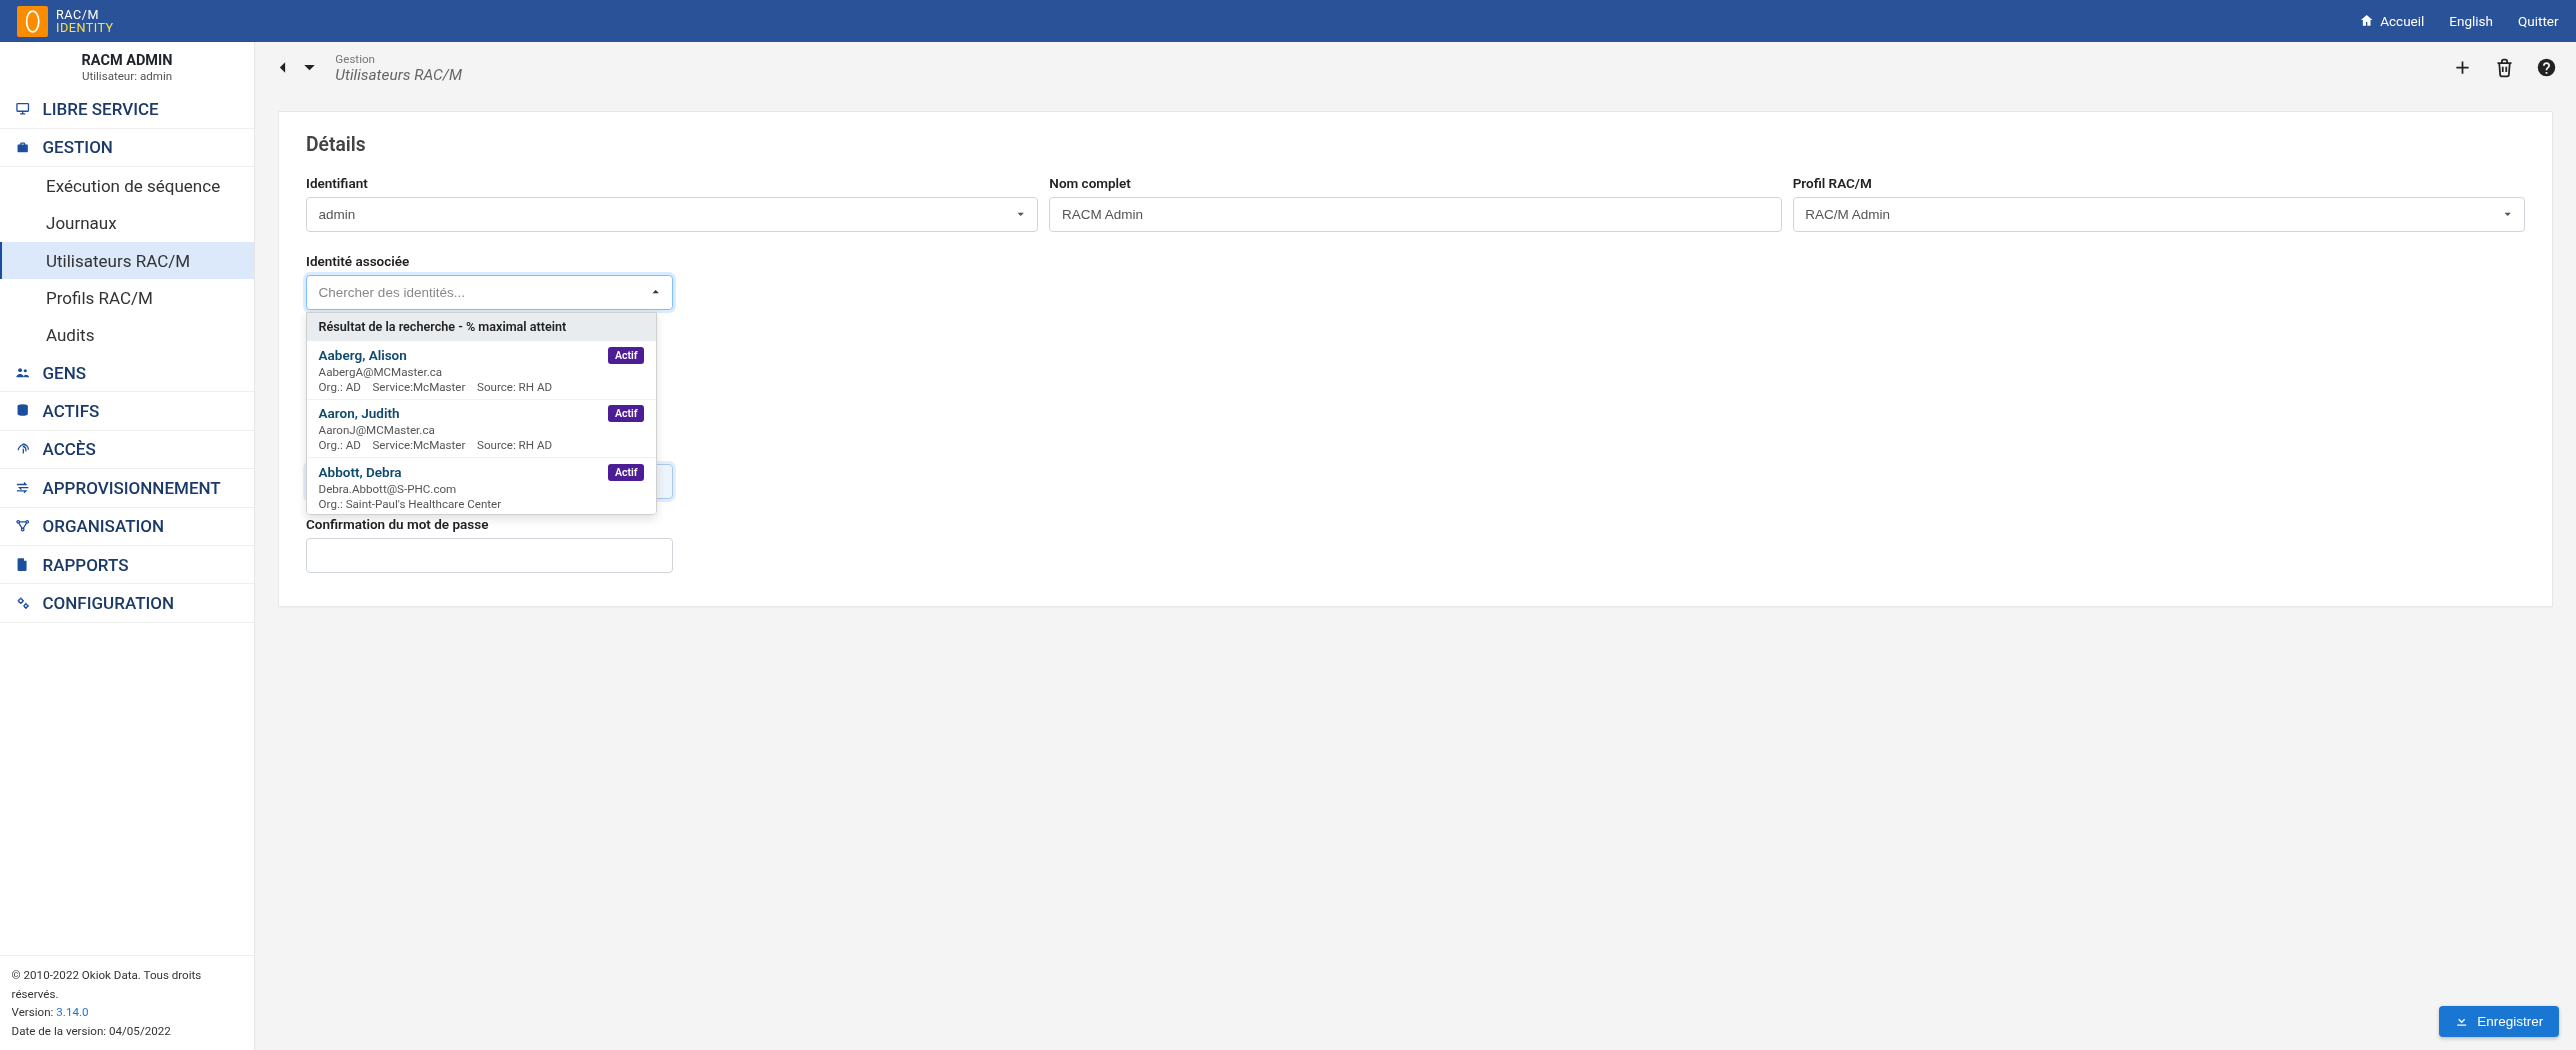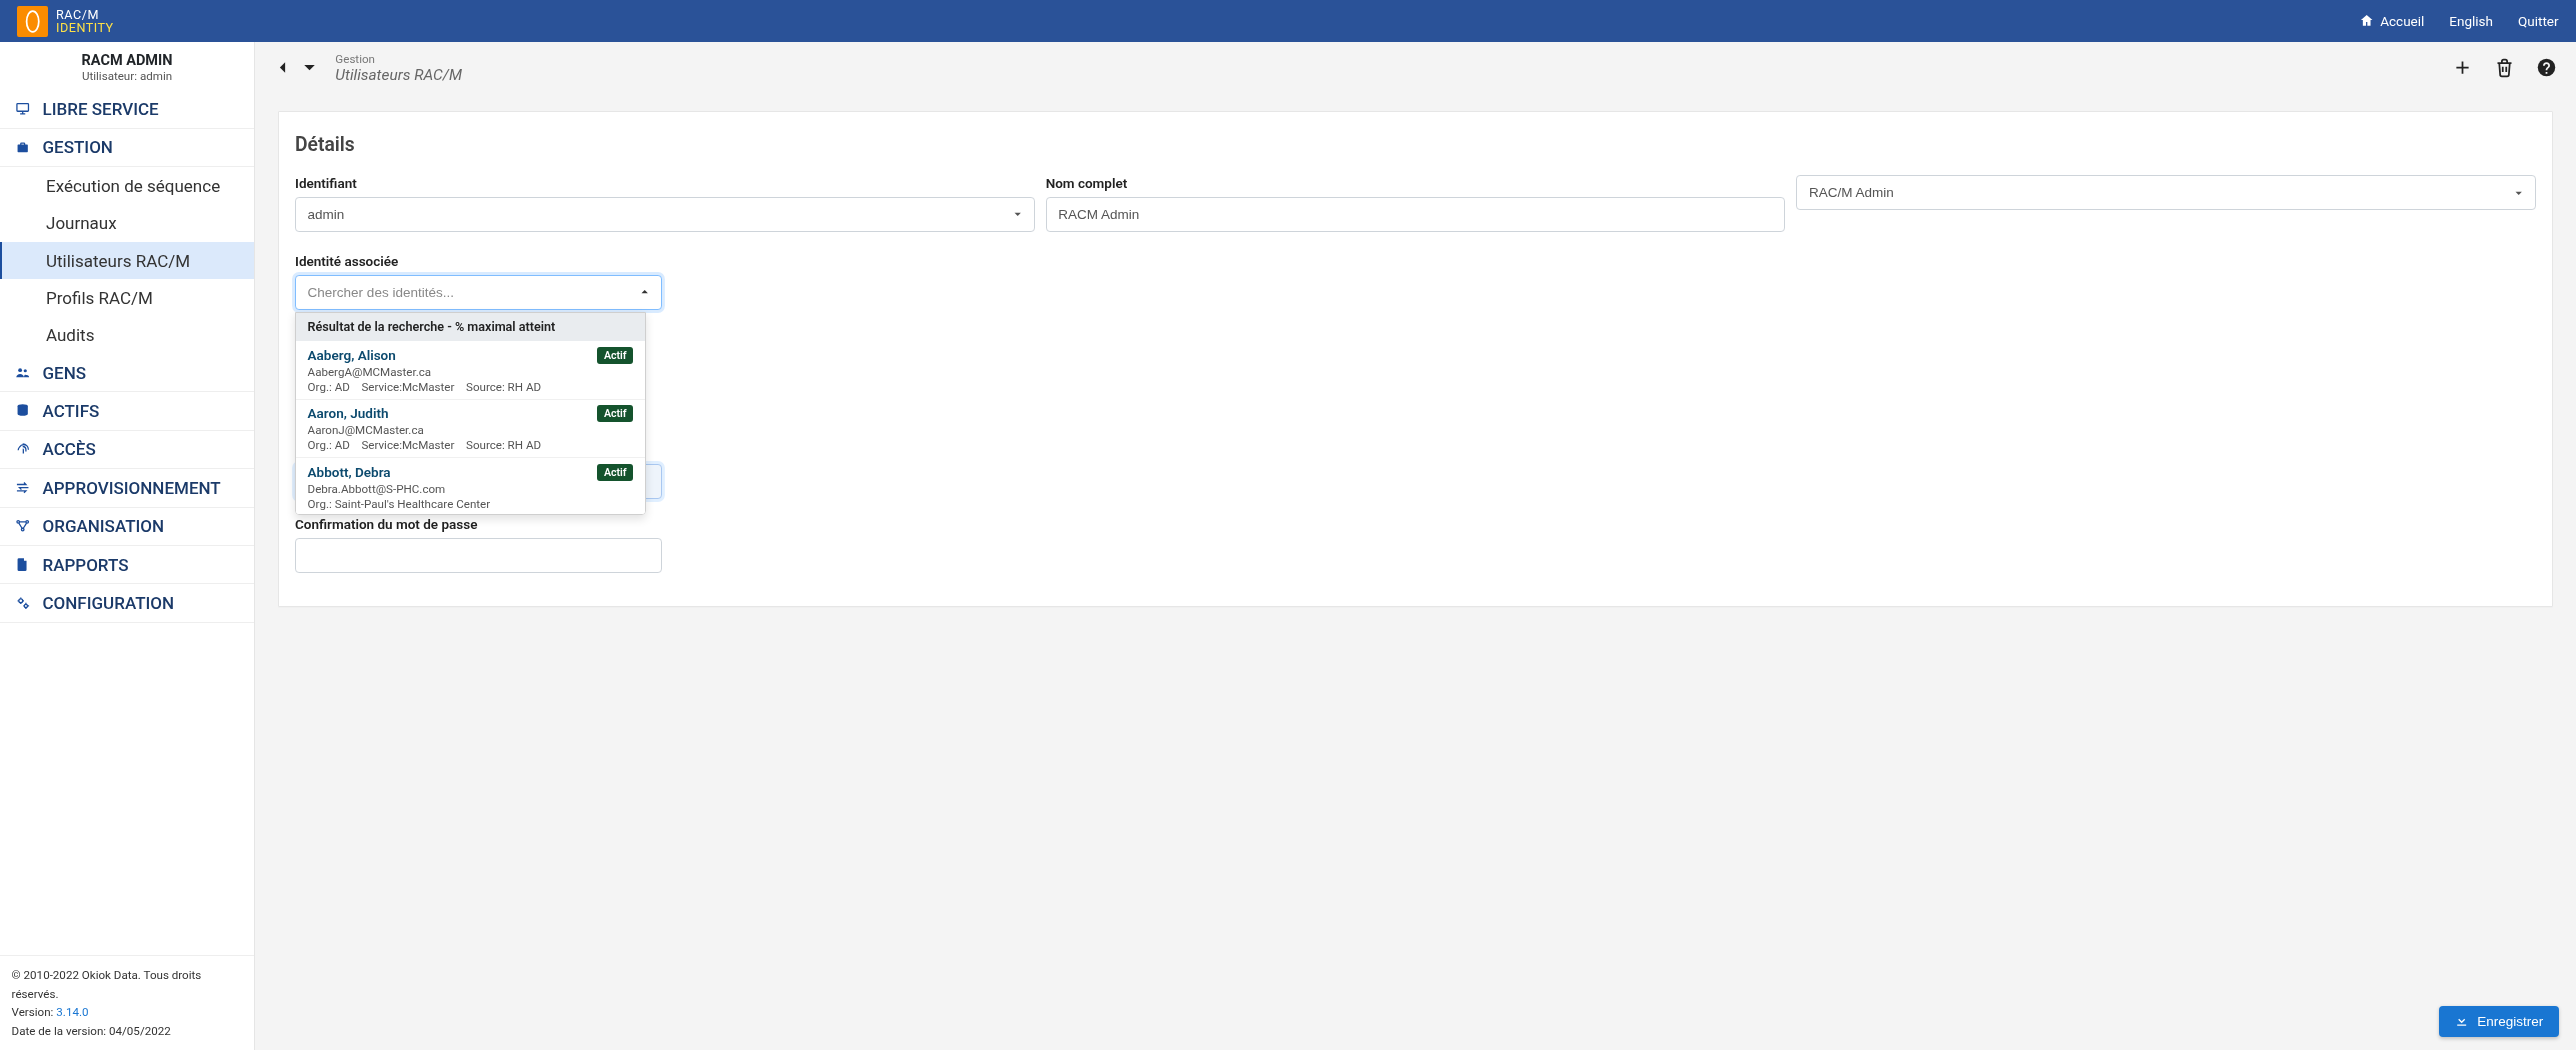--- a/index.html
+++ b/index.html
@@ -37,40 +37,40 @@
 
 .main { flex: 1; background: #f4f4f4; display: flex; flex-direction: column; position: relative; overflow: auto; }
 .main-header { background: #f4f4f4; padding: 9.7px 19.3px 9.7px 15.4px; display: flex; align-items: center; gap: 13.5px; }
 .main-header .nav-arrows { display: flex; gap: 1.9px; color: #222; }
 .main-header .nav-arrows span { cursor: pointer; padding: 1.9px; display: flex; }
 .main-header .crumb { color: #777; font-size: 11.6px; }
 .main-header .crumb .title { color: #666; font-size: 15.4px; font-style: italic; }
 .main-header .tools { margin-left: auto; display: flex; gap: 21px; color: #222; }
 .main-header .tools span { cursor: pointer; display: flex; }
 
-.card { background: #fff; border: 1px solid #e6e6e6; border-radius: 1px; margin: 17.4px 23px 9.7px; padding: 21px 16px 33px; box-shadow: 0 1px 1px rgba(0,0,0,0.02); }
+.card { background: #fff; border: 1px solid #e6e6e6; border-radius: 1px; margin: 17.4px 23px 9.7px; padding: 21px 27px 33px; box-shadow: 0 1px 1px rgba(0,0,0,0.02); }
 .card h2 { font-size: 19.3px; font-weight: 600; color: #444; margin-bottom: 19.3px; }
 
 .row3 { display: grid; grid-template-columns: 1fr 1fr 1fr; gap: 11px; margin-bottom: 21px; }
 .field label { display: block; font-weight: 600; font-size: 13.5px; margin-bottom: 5.8px; color: #222; }
 .control { position: relative; }
 .input, .select { width: 100%; height: 35px; border: 1px solid #ced4da; border-radius: 3.9px; padding: 5.8px 33px 5.8px 11.6px; font-size: 13.5px; color: #555; background: #fff; }
 .input::placeholder { color: #888; }
 .select-caret { position: absolute; right: 9.7px; top: 50%; transform: translateY(-50%); color: #555; pointer-events: none; }
 
 .combo { width: 367px; position: relative; }
 .combo .input { background: #fff; border-color: #80bdff; box-shadow: 0 0 0 2.9px rgba(0,123,255,0.15); }
 .combo .caret-up { position: absolute; right: 9.7px; top: 50%; transform: translateY(-50%); color: #333; }
 
 .dropdown { position: absolute; top: 37px; left: 0; right: 16px; background: #fff; border: 1px solid #cfcfcf; border-radius: 0 0 3.9px 3.9px; box-shadow: 0 3.9px 9.7px rgba(0,0,0,0.12); max-height: 203px; overflow-y: auto; z-index: 50; }
 .dropdown .hdr { background: #e9ecef; color: #222; font-weight: 600; font-size: 12.6px; padding: 6.8px 11.6px; }
 .dropdown .item { padding: 5.8px 11.6px 4.8px; border-bottom: 1px solid #f0f0f0; cursor: pointer; }
 .dropdown .item .top { display: flex; justify-content: space-between; align-items: flex-start; }
 .dropdown .item .name { font-weight: 600; font-size: 13.5px; color: #0c4a6e; }
-.dropdown .item .badge { background: #14532d; color: #fff; border-radius: 2.9px; padding: 1.9px 6.8px; font-size: 10.6px; font-weight: 600; }
+.dropdown .item .badge { background: #4c1d95; color: #fff; border-radius: 2.9px; padding: 1.9px 6.8px; font-size: 10.6px; font-weight: 600; }
 .dropdown .item .email { font-size: 11.6px; color: #555; margin-top: 1px; }
 .dropdown .item .meta { font-size: 11.6px; color: #555; margin-top: 1px; }
 .dropdown .item .meta span { margin-right: 11.6px; }
 
 .hidden-fields { margin-top: 154px; width: 367px; }
 .pw-input { background: #eef4fb; border: 1px solid #a9c7f0; box-shadow: 0 0 0 2.9px rgba(0,123,255,0.12); height: 35px; border-radius: 3.9px; padding: 5.8px 11.6px; letter-spacing: 1.9px; color: #333; font-size: 13.5px; }
 
 .save-bar { position: fixed; right: 17.4px; bottom: 13.5px; z-index: 60; }
 .save-btn { background: #1976d2; color: #fff; border: none; border-radius: 3.9px; padding: 7.7px 15.4px; font-size: 13.5px; display: flex; align-items: center; gap: 7.7px; cursor: pointer; box-shadow: 0 1.9px 3.9px rgba(0,0,0,0.2); }
 
@@ -285,20 +285,21 @@
               </span>
           </div>
         </div>
         <div class="field">
           <label>Nom complet</label>
           <div class="control">
             <input class="input" value="RACM Admin" style="">
           </div>
         </div>
         <div class="field">
+          <label>Profil RAC/M</label>
           <div class="control">
             <input class="input" readonly="" value="RAC/M Admin" style="">
             <span class="select-caret icon-sm">
                 <svg viewBox="0 0 24 24" fill="currentColor">
                   <path d="M7 10l5 5 5-5H7z"></path>
                 </svg>
               </span>
           </div>
         </div>
       </div>

